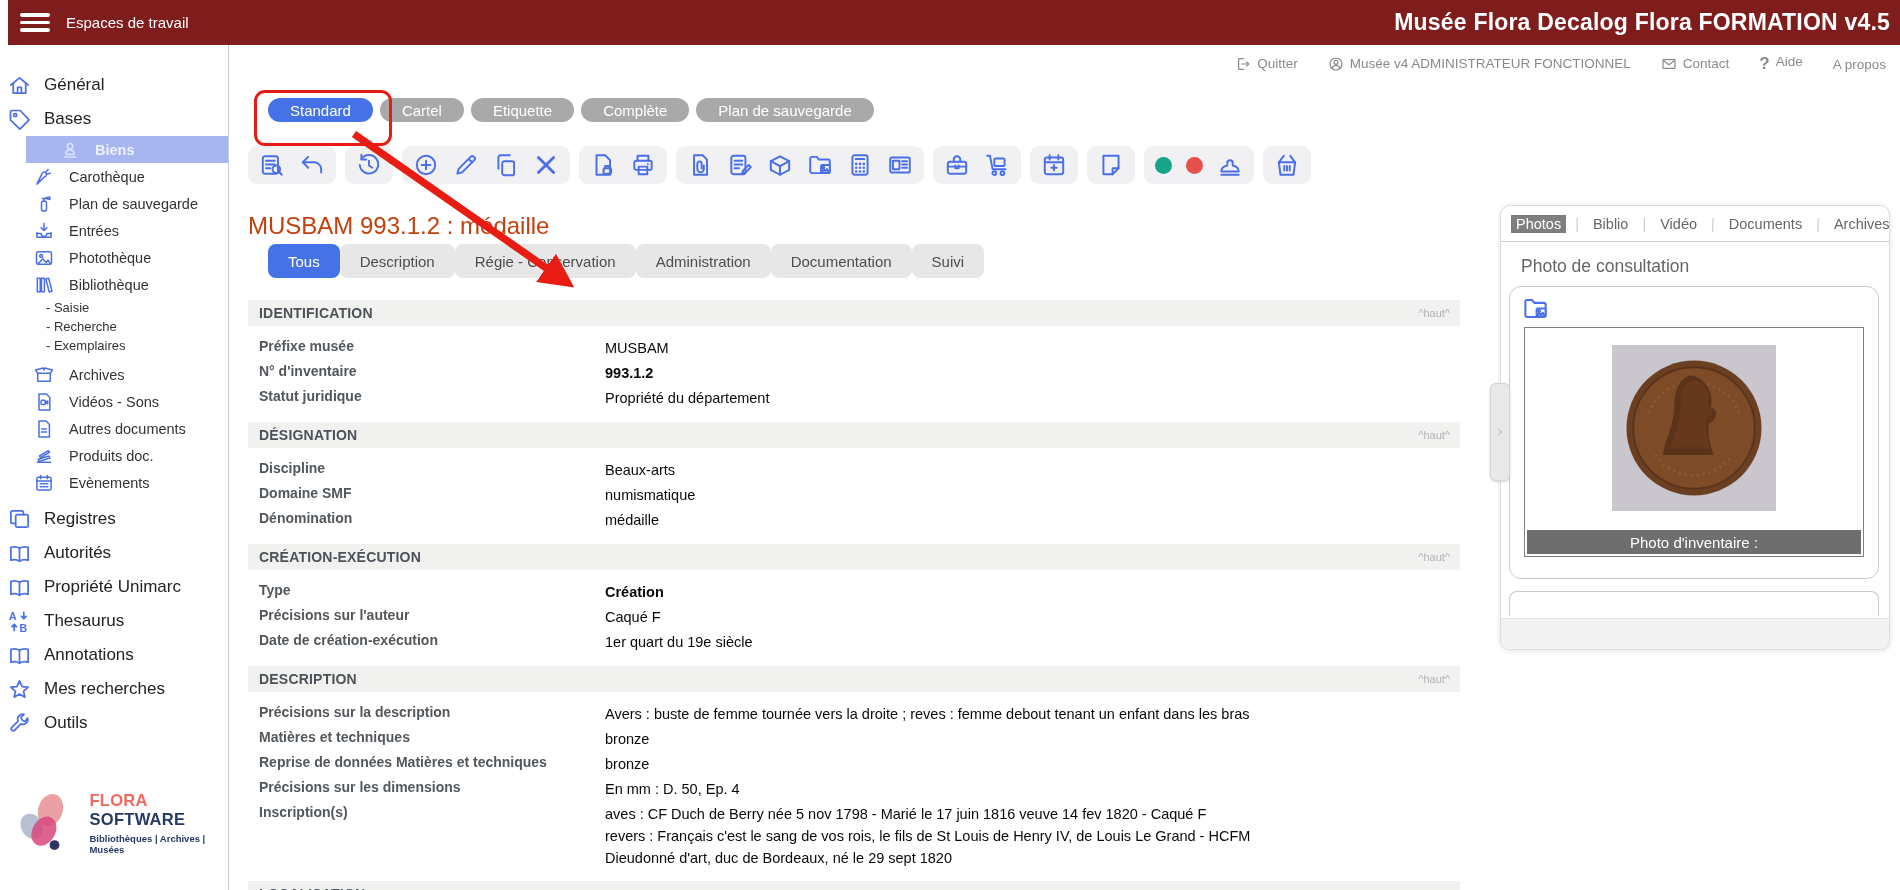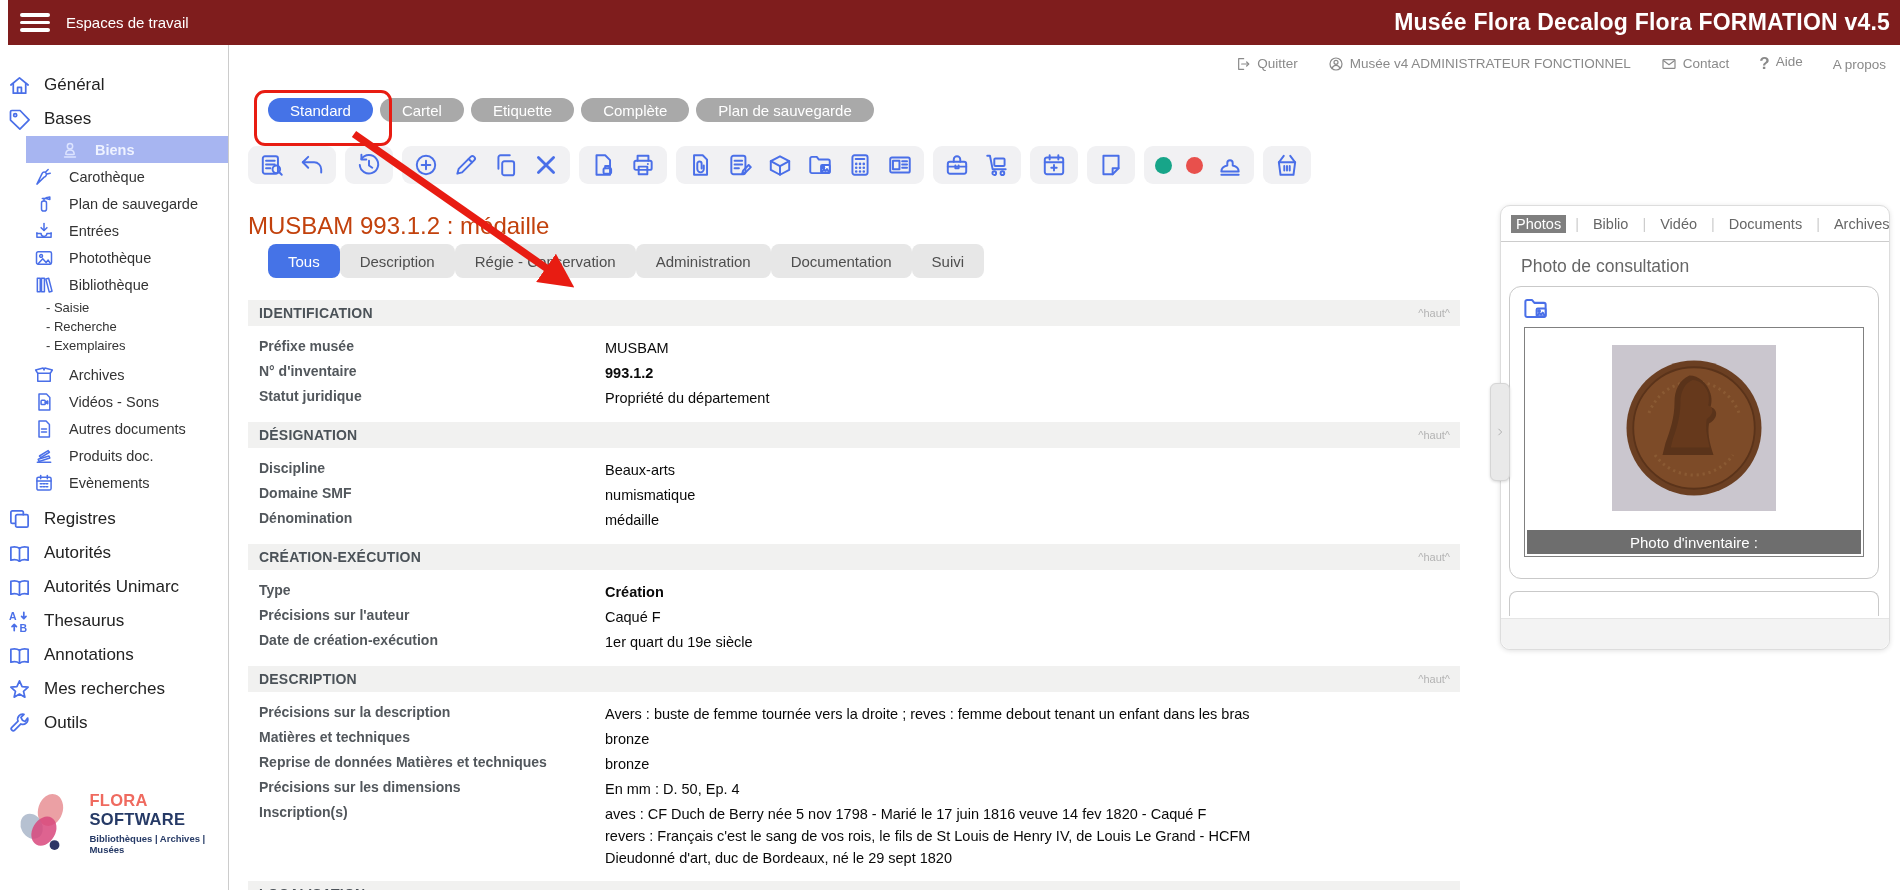--- a/index.html
+++ b/index.html
@@ -287,21 +287,21 @@
         </span>
         <span>Autorités</span>
       </div>
     <div class="nv l1">
         <span class="ic">
           <svg viewBox="0 0 24 24" fill="none" stroke="currentColor" stroke-width="1.8" stroke-linecap="round" stroke-linejoin="round">
             <path d="M12 6.5C9.5 4.8 6.5 4.6 3 5.5V19c3.5-.9 6.5-.7 9 1 2.5-1.7 5.5-1.9 9-1V5.5c-3.5-.9-6.5-.7-9 1z"></path>
             <path d="M12 6.5V20"></path>
           </svg>
         </span>
-        <span>Autorités Unimarc</span>
+        <span>Propriété Unimarc</span>
       </div>
     <div class="nv l1">
         <span class="ic">
           <svg viewBox="0 0 24 24" fill="none" stroke="currentColor" stroke-width="1.8" stroke-linecap="round" stroke-linejoin="round">
             <text x="1" y="10.5" font-size="11" font-weight="bold" fill="currentColor" stroke="none">A</text>
             <path d="M16.5 2.5v6.5m0 0 2.3-2.3M16.5 9l-2.3-2.3"></path>
             <path d="M6.5 21.5V15m0 0 2.3 2.3M6.5 15l-2.3 2.3"></path>
             <text x="12" y="23" font-size="11" font-weight="bold" fill="currentColor" stroke="none">B</text>
           </svg>
         </span>

